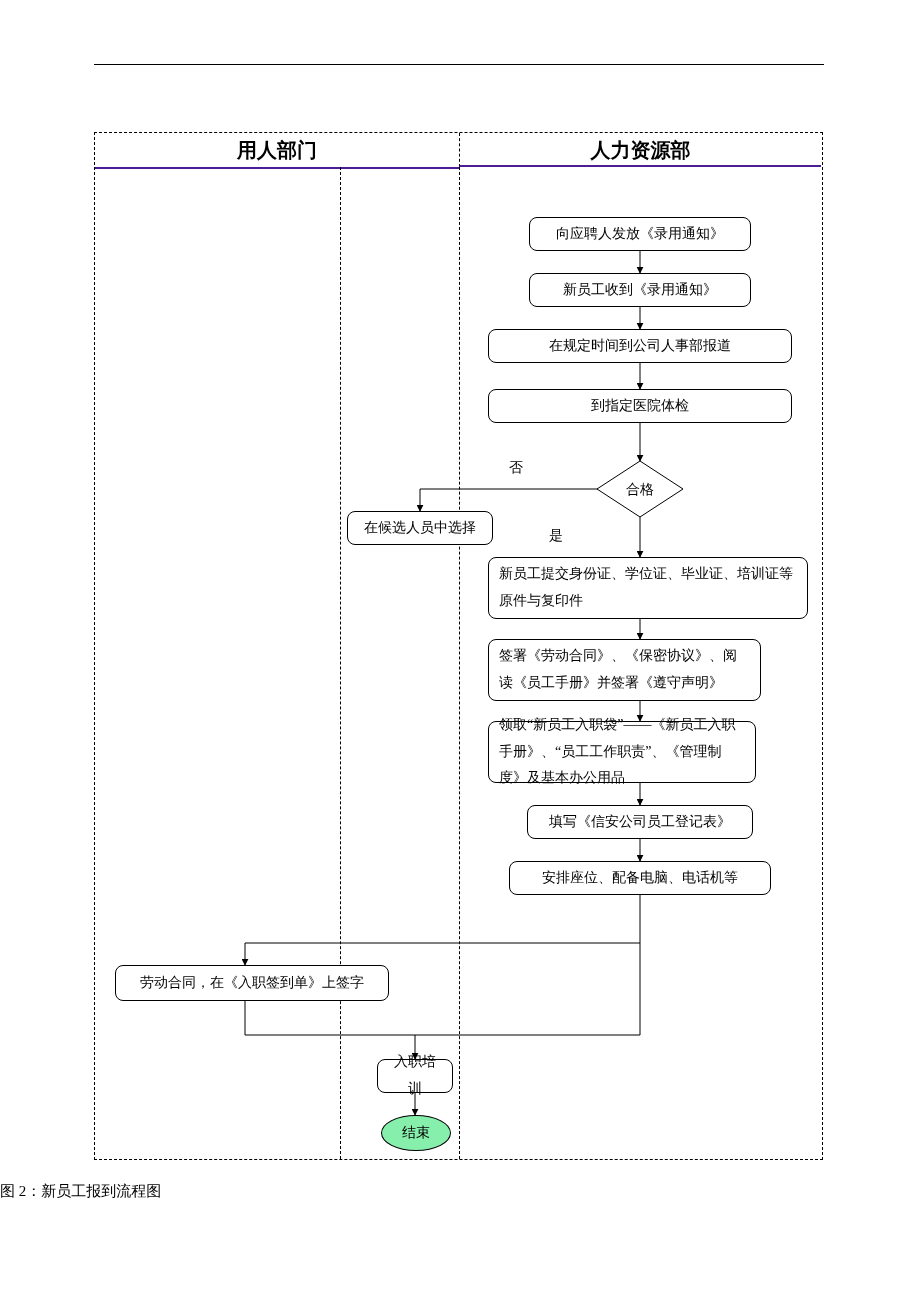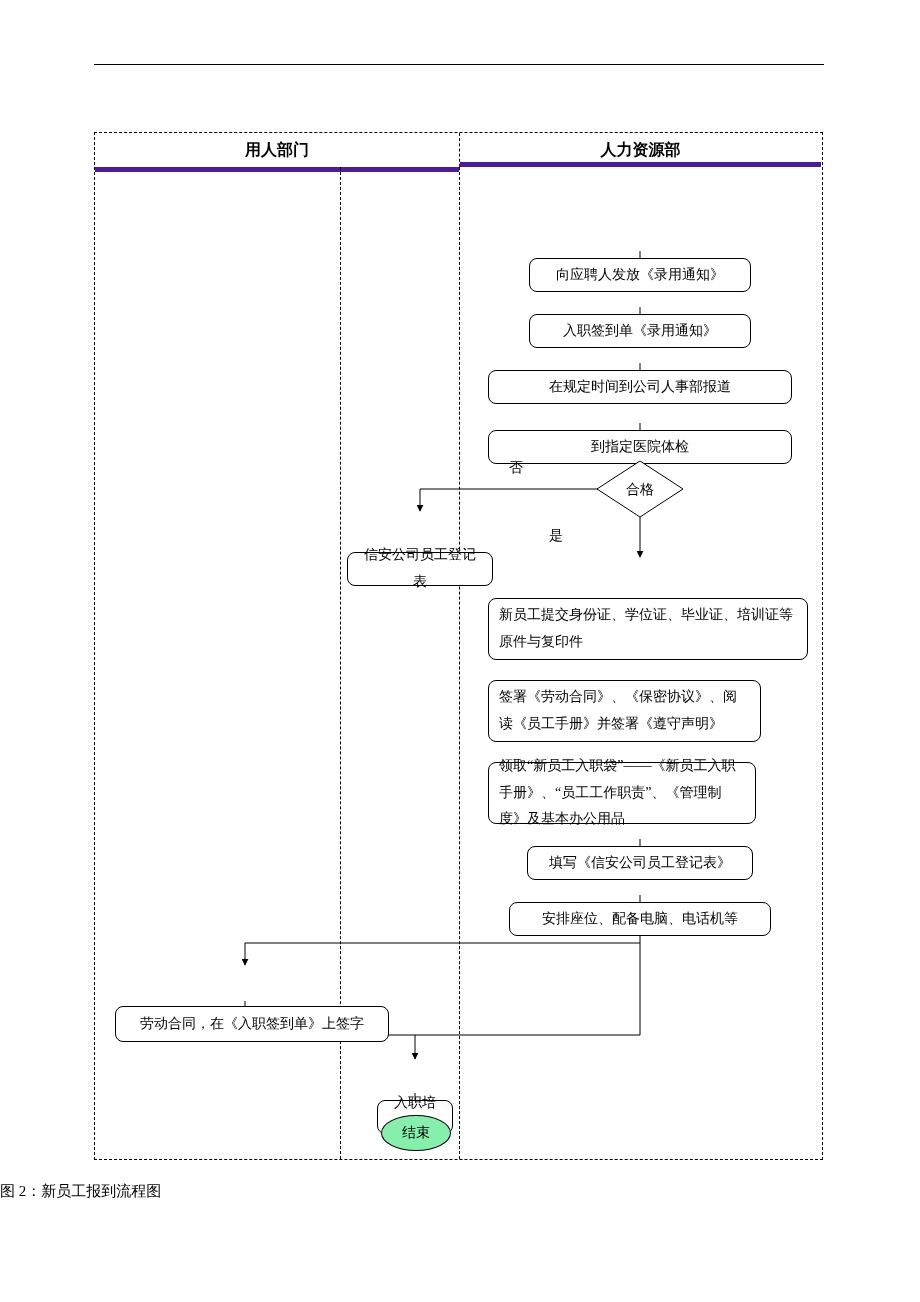--- a/index.html
+++ b/index.html
@@ -23,25 +23,25 @@
     top: 132px;
     width: 729px;
     height: 1028px;
     border: 1.5px dashed #000;
     box-sizing: border-box;
   }
   .swimlane-title {
     position: absolute;
     top: 0;
     height: 34px;
-    border-bottom: 5px solid #4c1d95;
+    border-bottom: 2px solid #4c1d95;
     font-weight: bold;
     text-align: center;
     line-height: 34px;
-    font-size: 16px;
+    font-size: 20px;
   }
   .title-left { left: 0; width: 364px; }
   .title-right { left: 364px; width: 362px; border-left: 1.5px dashed #000; box-sizing: border-box; }
   .vline {
     position: absolute;
     left: 364px;
     top: 34px;
     bottom: 0;
     border-left: 1.5px dashed #000;
   }
@@ -58,21 +58,20 @@
     border-radius: 8px;
     background: #fff;
     font-size: 14px;
     display: flex;
     align-items: center;
     justify-content: center;
     text-align: left;
     padding: 4px 10px;
     box-sizing: border-box;
     line-height: 1.9;
-    margin-top: 41px;
   }
   .box.center { text-align: center; justify-content: center; }
   .box.left { text-align: left; justify-content: flex-start; }
   .terminator {
     position: absolute;
     border: 1px solid #000;
     border-radius: 50%;
     background: #86efac;
     font-size: 14px;
     display: flex;
@@ -141,32 +140,32 @@
     <line x1="545" y1="810" x2="545" y2="902" stroke="#000" stroke-width="1"></line>
 
     <line x1="150" y1="902" x2="545" y2="902" stroke="#000" stroke-width="1"></line>
 
     <line x1="320" y1="902" x2="320" y2="926" stroke="#000" stroke-width="1" marker-end="url(#ah)"></line>
 
     <line x1="320" y1="960" x2="320" y2="982" stroke="#000" stroke-width="1" marker-end="url(#ah)"></line>
   </svg>
 
   <div class="box center" style="left:434px; top:84px; width:222px; height:34px;">向应聘人发放《录用通知》</div>
-  <div class="box center" style="left:434px; top:140px; width:222px; height:34px;">入职签到单《录用通知》</div>
+  <div class="box center" style="left:434px; top:140px; width:222px; height:34px;">新员工收到《录用通知》</div>
   <div class="box center" style="left:393px; top:196px; width:304px; height:34px;">在规定时间到公司人事部报道</div>
   <div class="box center" style="left:393px; top:256px; width:304px; height:34px;">到指定医院体检</div>
 
   <svg class="diamond" style="left:500px; top:326px;" width="90" height="60">
     <polygon points="45,2 88,30 45,58 2,30" fill="#fff" stroke="#000" stroke-width="1"></polygon>
     <text x="45" y="35" text-anchor="middle" font-size="14" font-family="SimSun">合格</text>
   </svg>
   <span class="label" style="left:414px; top:326px;">否</span>
   <span class="label" style="left:454px; top:394px;">是</span>
 
-  <div class="box center" style="left:252px; top:378px; width:146px; height:34px;">信安公司员工登记表</div>
+  <div class="box center" style="left:252px; top:378px; width:146px; height:34px;">在候选人员中选择</div>
 
   <div class="box left" style="left:393px; top:424px; width:320px; height:62px;">新员工提交身份证、学位证、毕业证、培训证等原件与复印件</div>
   <div class="box left" style="left:393px; top:506px; width:273px; height:62px;">签署《劳动合同》、《保密协议》、阅读《员工手册》并签署《遵守声明》</div>
   <div class="box left" style="left:393px; top:588px; width:268px; height:62px;">领取“新员工入职袋”——《新员工入职手册》、“员工工作职责”、《管理制度》及基本办公用品</div>
   <div class="box center" style="left:432px; top:672px; width:226px; height:34px;">填写《信安公司员工登记表》</div>
   <div class="box center" style="left:414px; top:728px; width:262px; height:34px;">安排座位、配备电脑、电话机等</div>
 
   <div class="box center" style="left:20px; top:832px; width:274px; height:36px;">劳动合同，在《入职签到单》上签字</div>
 
   <div class="box center" style="left:282px; top:926px; width:76px; height:34px;">入职培训</div>

